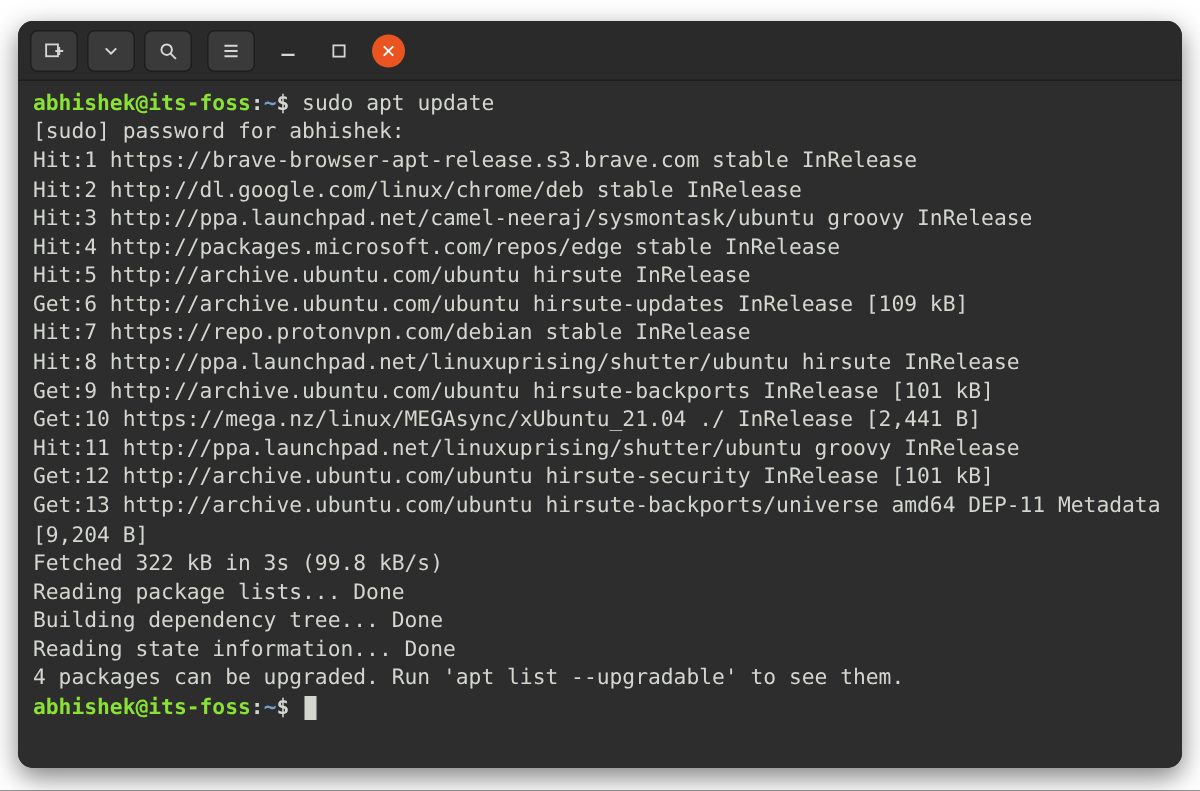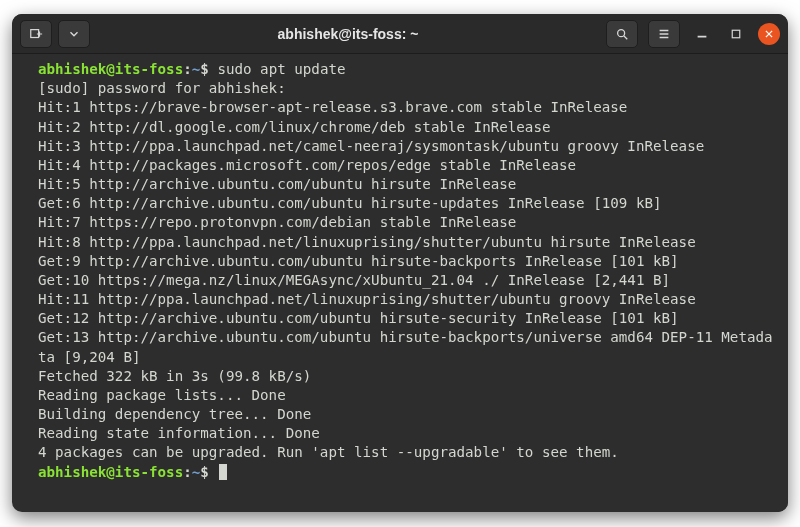--- a/index.html
+++ b/index.html
@@ -72,21 +72,20 @@
     flex: 1;
     background: #2d2d2d;
     padding: 6px 10px 10px 10px;
     font-family: "DejaVu Sans Mono", "Liberation Mono", Consolas, monospace;
     font-size: 14.2px;
     line-height: 1.35;
     color: #d3d7cf;
     white-space: pre-wrap;
     word-break: break-all;
     overflow: hidden;
-    margin-left: 16px;
   }
   .prompt-user { color: #8ae234; font-weight: bold; }
   .prompt-colon { color: #d3d7cf; font-weight: bold; }
   .prompt-path { color: #729fcf; font-weight: bold; }
   .prompt-dollar { color: #d3d7cf; font-weight: bold; }
   .cmd { color: #d3d7cf; }
   .cursor {
     display: inline-block;
     width: 8px;
     height: 16px;
@@ -109,21 +108,20 @@
             <line x1="9" y1="8" x2="15" y2="8" stroke="currentColor" stroke-width="1.4"></line>
           </svg>
       </div>
       <div class="tb-btn">
         <svg viewBox="0 0 16 16">
             <polyline points="4,6 8,10 12,6" fill="none" stroke="currentColor" stroke-width="1.6"></polyline>
           </svg>
       </div>
     </div>
 
-    <div class="tb-title">abhishek@its-foss: ~</div>
 
     <div class="tb-right">
       <div class="tb-btn">
         <svg viewBox="0 0 16 16">
             <circle cx="7" cy="7" r="4" fill="none" stroke="currentColor" stroke-width="1.5"></circle>
             <line x1="10" y1="10" x2="14" y2="14" stroke="currentColor" stroke-width="1.5"></line>
           </svg>
       </div>
       <div class="tb-btn">
         <svg viewBox="0 0 16 16">

